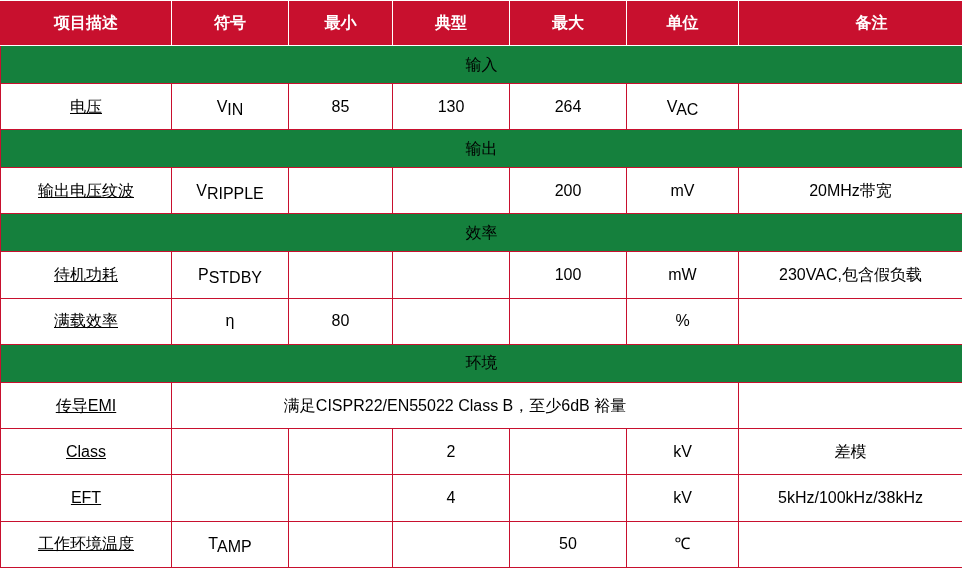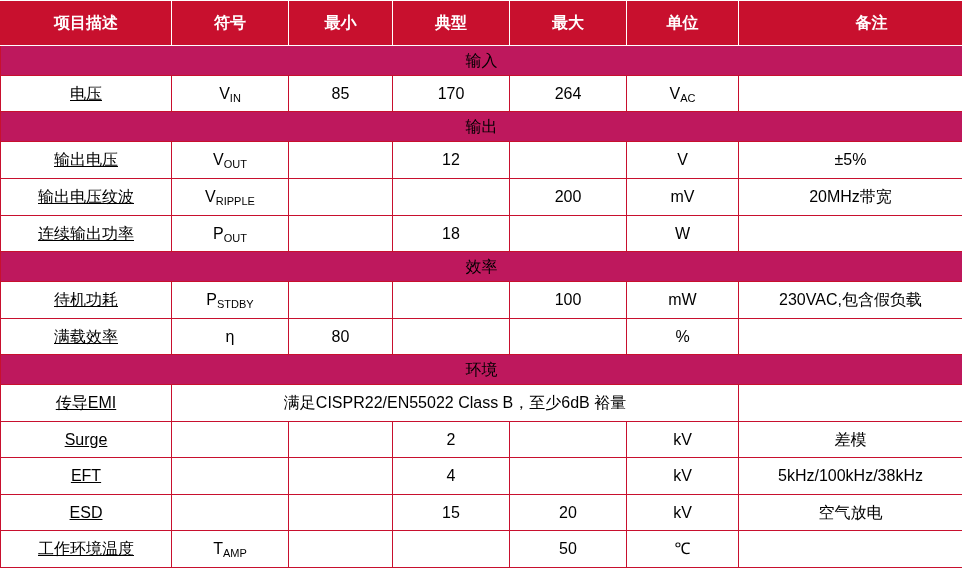--- a/index.html
+++ b/index.html
@@ -37,31 +37,31 @@
     color: #ffffff;
     font-weight: bold;
     font-size: 16px;
     height: 44px;
     border-color: #ffffff;
   }
   #spec-table thead th:first-child { border-left-color: #c8102e; }
   #spec-table thead th:last-child { border-right-color: #c8102e; padding-left: 42px; }
   
   tr.section td {
-    background: #be185d;
+    background: #15803d;
     text-align: left;
     padding-left: 10px;
     font-size: 16px;
     height: 26px;
   }
   tr.data td { height: 32px; }
   td.desc { font-size: 16px; text-decoration: underline; }
   td.sym { font-size: 16px; }
   .sub {
-    font-size: 11px;
+    font-size: 16px;
     vertical-align: baseline;
     position: relative;
     top: 3px;
   }
   td.wide { font-size: 16px; }
   td.note { font-size: 15px; }
 </style>
 </head>
 <body>
 
@@ -87,54 +87,36 @@
     </tr>
   </thead>
   <tbody id="table-body">
       <tr class="section">
         <td colspan="7">输入</td>
       </tr>
       <tr class="data">
         <td class="desc">电压</td>
         <td class="sym"><span>V</span><span class="sub">IN</span></td>
         <td>85</td>
-        <td>170</td>
+        <td>130</td>
         <td>264</td>
         <td><span>V</span><span class="sub">AC</span></td>
         <td class="note"></td>
       </tr>
       <tr class="section">
         <td colspan="7">输出</td>
-      </tr>
-      <tr class="data">
-        <td class="desc">输出电压</td>
-        <td class="sym"><span>V</span><span class="sub">OUT</span></td>
-        <td></td>
-        <td>12</td>
-        <td></td>
-        <td><span>V</span><span class="sub"></span></td>
-        <td class="note">±5%</td>
       </tr>
       <tr class="data">
         <td class="desc">输出电压纹波</td>
         <td class="sym"><span>V</span><span class="sub">RIPPLE</span></td>
         <td></td>
         <td></td>
         <td>200</td>
         <td><span>mV</span><span class="sub"></span></td>
         <td class="note">20MHz带宽</td>
-      </tr>
-      <tr class="data">
-        <td class="desc">连续输出功率</td>
-        <td class="sym"><span>P</span><span class="sub">OUT</span></td>
-        <td></td>
-        <td>18</td>
-        <td></td>
-        <td><span>W</span><span class="sub"></span></td>
-        <td class="note"></td>
       </tr>
       <tr class="section">
         <td colspan="7">效率</td>
       </tr>
       <tr class="data">
         <td class="desc">待机功耗</td>
         <td class="sym"><span>P</span><span class="sub">STDBY</span></td>
         <td></td>
         <td></td>
         <td>100</td>
@@ -152,47 +134,38 @@
       </tr>
       <tr class="section">
         <td colspan="7">环境</td>
       </tr>
       <tr class="data">
         <td class="desc">传导EMI</td>
         <td class="wide" colspan="5">满足CISPR22/EN55022 Class B，至少6dB 裕量</td>
         <td class="note"></td>
       </tr>
       <tr class="data">
-        <td class="desc">Surge</td>
+        <td class="desc">Class</td>
         <td class="sym"><span></span><span class="sub"></span></td>
         <td></td>
         <td>2</td>
         <td></td>
         <td><span>kV</span><span class="sub"></span></td>
         <td class="note">差模</td>
       </tr>
       <tr class="data">
         <td class="desc">EFT</td>
         <td class="sym"><span></span><span class="sub"></span></td>
         <td></td>
         <td>4</td>
         <td></td>
         <td><span>kV</span><span class="sub"></span></td>
         <td class="note">5kHz/100kHz/38kHz</td>
       </tr>
       <tr class="data">
-        <td class="desc">ESD</td>
-        <td class="sym"><span></span><span class="sub"></span></td>
-        <td></td>
-        <td>15</td>
-        <td>20</td>
-        <td><span>kV</span><span class="sub"></span></td>
-        <td class="note">空气放电</td>
-      </tr>
-      <tr class="data">
         <td class="desc">工作环境温度</td>
         <td class="sym"><span>T</span><span class="sub">AMP</span></td>
         <td></td>
         <td></td>
         <td>50</td>
         <td><span>℃</span><span class="sub"></span></td>
         <td class="note"></td>
       </tr>
     </tbody>
 </table>

